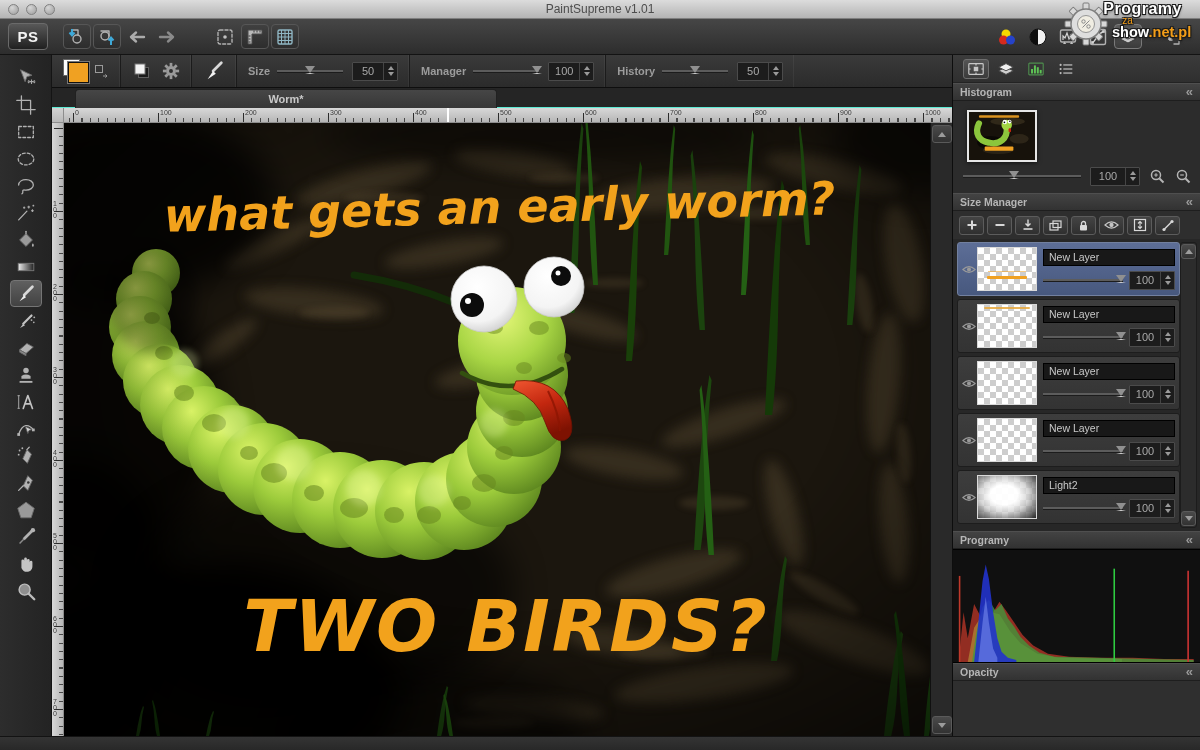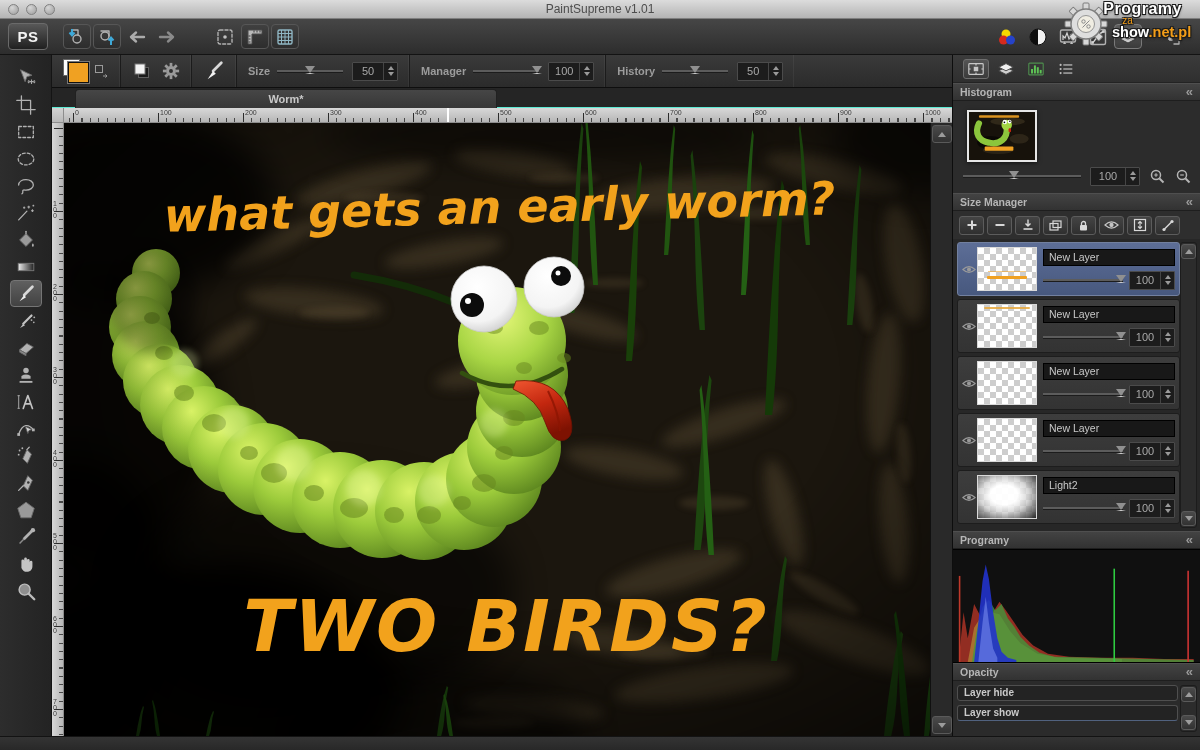--- a/index.html
+++ b/index.html
@@ -1021,28 +1021,16 @@
         <rect x="5.5" y="25" width="1.5" height="83" fill="#c0392b"></rect>
         <rect x="152" y="18" width="1.5" height="90" fill="#2ecc40"></rect>
         <rect x="222" y="20" width="1.5" height="88" fill="#cc3333"></rect>
       </svg>
     </div>
 
     <div class="section-header">
       <span>Opacity</span>
         <span class="collapse">«</span>
     </div>
-    <div class="history-items">
-      <div class="hitem">Layer hide</div>
-      <div class="hitem last">Layer show</div>
-      <div class="list-scroll" style="top:4px;bottom:4px">
-        <div class="scroll-btn">
-            <span class="chev-up"></span>
-          </div>
-        <div class="scroll-btn">
-            <span class="chev-dn"></span>
-          </div>
-      </div>
-    </div>
   </div>
 
   <div class="bottom-bar"></div>
 </div>
 
 </body></html>

